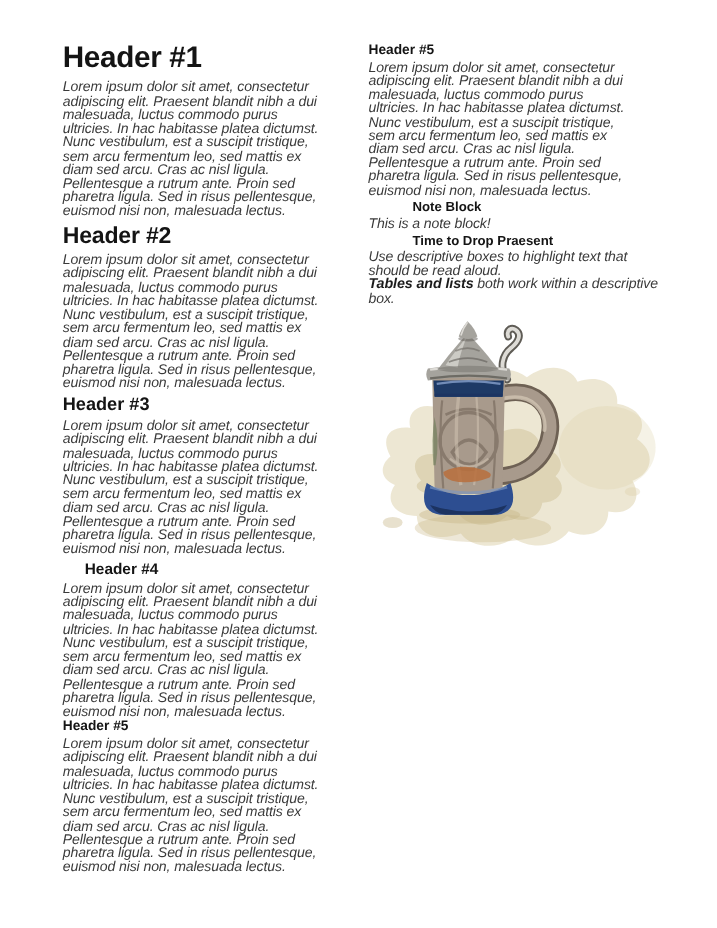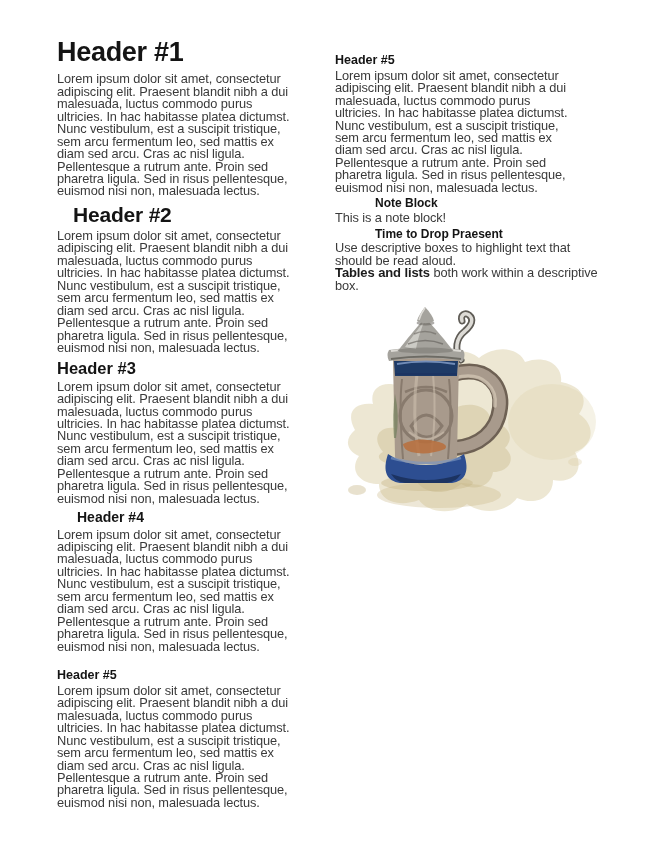--- a/index.html
+++ b/index.html
@@ -20,32 +20,33 @@
     grid-template-columns: 253px 268px;
     column-gap: 25px;
   }
   .col { min-width: 0; }
   h1, h2, h3, h4, h5, h6 {
     color: #141414;
     font-weight: 700;
     margin: 0;
   }
   h1 { font-size: 27px;   line-height: 1.05; margin: 0 0 7px; letter-spacing: -0.3px; }
-  h2 { font-size: 21px;   line-height: 1.05; margin: 6px 16px 4px; letter-spacing: -0.2px; }
+  h2 { font-size: 21px;   line-height: 1.05; margin: 6px 0 4px; letter-spacing: -0.2px; }
   h3 { font-size: 16.5px; line-height: 1.1;  margin: 5px 0 3px; }
   h4 { font-size: 14px;   line-height: 1.1;  margin: 5px 0 3px; padding-left: 20px; }
-  h5 { font-size: 12.5px; line-height: 1.1;  margin: 16px 0 2px; }
+  h5 { font-size: 12.5px; line-height: 1.1;  margin: 1px 0 2px; }
   h6 { font-size: 12px;   line-height: 1.15; margin: 3px 0 1px; padding-left: 40px; }
   .para {
     font-size: 12.8px;
     line-height: 12.45px;
     color: #3a3a3a;
     margin: 0;
     white-space: pre;
     letter-spacing: -0.1px;
+    font-style: italic;
   }
   .para.wrap { white-space: normal; }
   .para strong { color: #1b1b1b; font-size: 13px; margin-top: 36px; }
   figure.stein {
     margin: 12px 0 0;
     display: flex;
     justify-content: center;
   }
 </style>
 </head>

